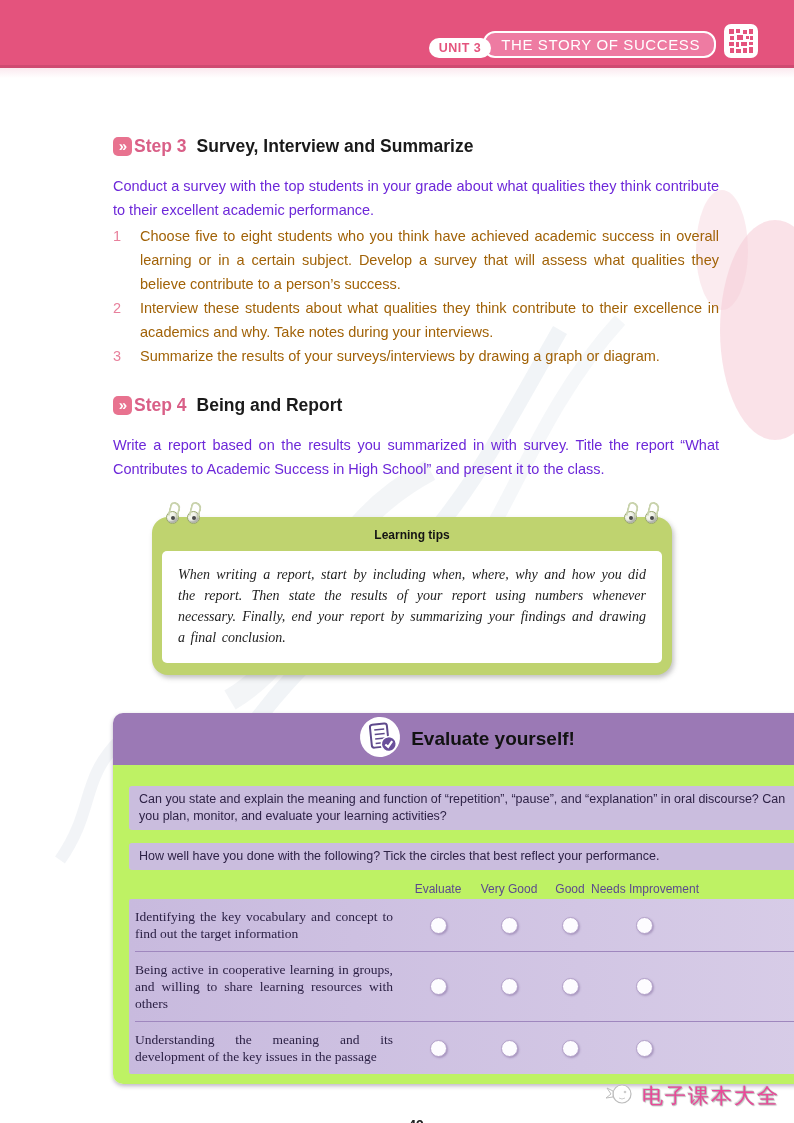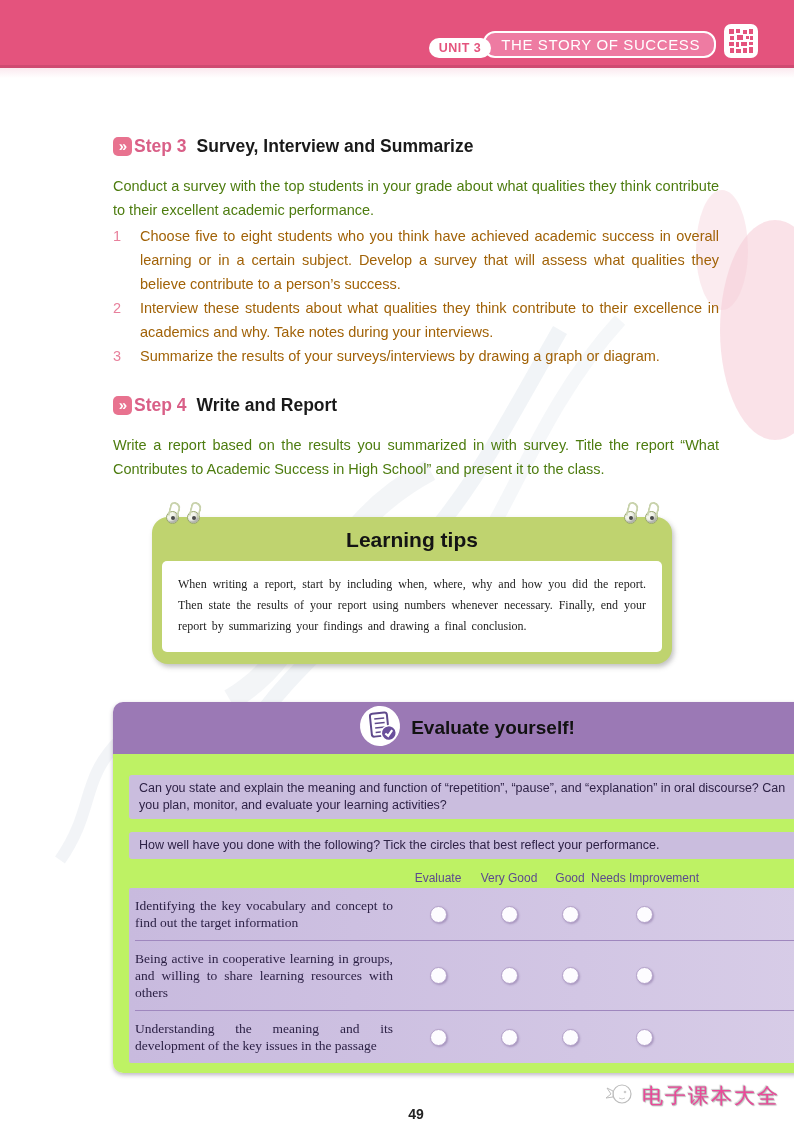--- a/index.html
+++ b/index.html
@@ -38,36 +38,36 @@
   .step-heading.second { margin-top:27px; }
   .step-icon {
     width:19px; height:19px; background:#e8728f; border-radius:5px;
     color:#ffffff; font-weight:bold; font-size:15px; line-height:17px;
     text-align:center; letter-spacing:-1px; flex:0 0 auto;
   }
   .step-label { color:#d95f87; font-weight:bold; font-size:17.5px; margin-left:2px; }
   .step-title { color:#1a1a1a; font-weight:bold; font-size:17.5px; margin-left:10px; }
   .para {
     margin-top:17px; font-size:14.5px; line-height:24px;
-    text-align:justify; color:#4d7c0f;
+    text-align:justify; color:#6d28d9;
   }
   .num-list { margin-top:2px; }
   .num-item { display:flex; font-size:14.5px; line-height:24px; }
   .num-item .num { color:#e8809c; width:27px; flex:0 0 auto; }
   .num-item .txt { text-align:justify; color:#a16207; }
   
   .tips-box {
     position:relative; margin:36px 0 0 39px; width:520px;
     background:#bfd36f; border-radius:16px; padding:9px 10px 12px;
     box-shadow:2px 3px 5px rgba(120,120,120,0.45);
   }
-  .tips-title { text-align:center; font-weight:bold; font-size:21px; color:#141414; margin:2px 0 9px; }
+  .tips-title { text-align:center; font-weight:bold; font-size:12px; color:#141414; margin:2px 0 9px; }
   .tips-inner { background:#ffffff; border-radius:5px; padding:13px 16px 15px; }
   .tips-text {
-    font-family:"Liberation Serif", serif; font-size:12px;
+    font-family:"Liberation Serif", serif; font-style:italic; font-size:14px;
     line-height:21px; color:#1d1d1d; text-align:justify; word-spacing:2px;
   }
   .ring { position:absolute; top:-6px; width:13px; height:13px;
     background:#f2f4ea; border:1px solid #97a66b; border-radius:50%;
     box-shadow:inset -2px -2px 2px rgba(0,0,0,0.28); }
   .ring::before { content:''; position:absolute; left:2px; top:-10px; width:7px; height:13px;
     border:2px solid #c8d2ab; border-bottom:none; border-radius:6px 8px 0 0; transform:rotate(14deg); }
   .ring::after { content:''; position:absolute; left:4px; top:4px; width:4px; height:4px;
     background:#4a4a4a; border-radius:50%; }
   .ring.r1 { left:14px; } .ring.r2 { left:35px; }
@@ -184,21 +184,21 @@
       </div>
       <div class="num-item">
         <span class="num">3</span>
         <span class="txt">Summarize the results of your surveys/interviews by drawing a graph or diagram.</span>
       </div>
     </div>
 
     <div class="step-heading second">
       <span class="step-icon">»</span>
       <span class="step-label">Step 4</span>
-      <span class="step-title">Write and Report</span>
+      <span class="step-title">Being and Report</span>
     </div>
     <p class="para">Write a report based on the results you summarized in with survey. Title the report “What Contributes to Academic Success in High School” and present it to the class.</p>
 
     <div class="tips-box">
       <span class="ring r1"></span>
       <span class="ring r2"></span>
       <span class="ring r3"></span>
       <span class="ring r4"></span>
       <div class="tips-title">Learning tips</div>
       <div class="tips-inner">

